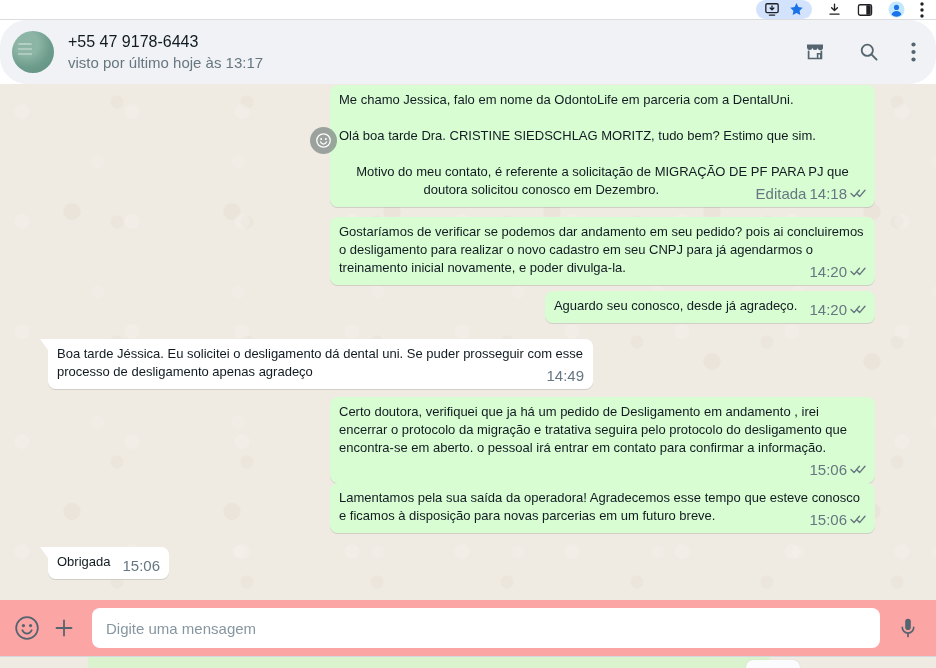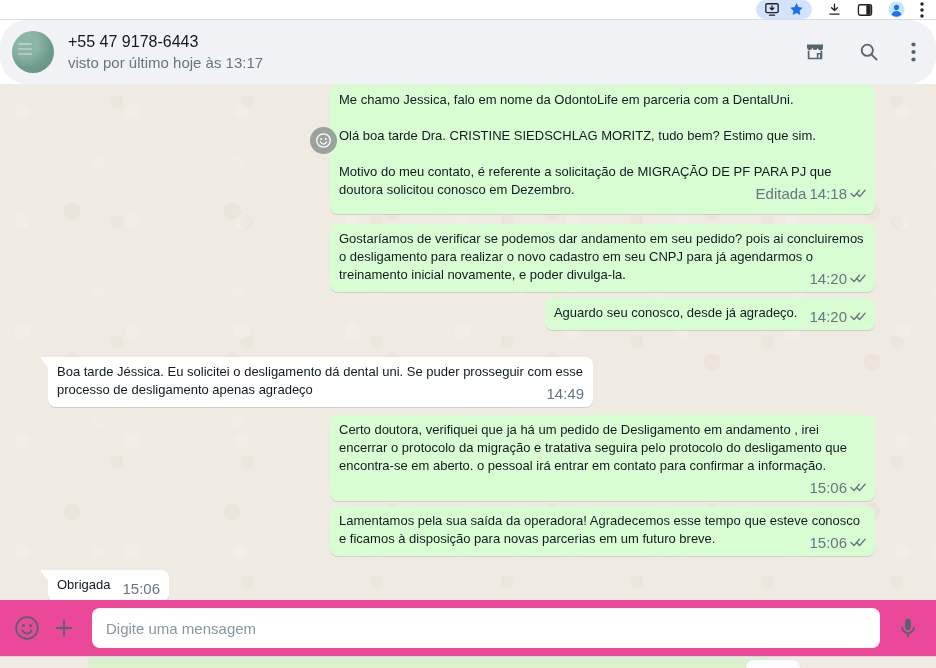--- a/index.html
+++ b/index.html
@@ -38,31 +38,31 @@
   .row.in  { justify-content:flex-start; padding-left:48px; }
   .bubble { position:relative; border-radius:7.5px; padding:6px 9px 8px 9px;
     font-size:13px; line-height:18px; color:#111b21; box-shadow:0 1px .5px rgba(11,20,26,.13);
     display:flow-root; cursor:pointer; }
   .bubble.out { background:#d9fdd3; max-width:545px; }
   .bubble.in  { background:#ffffff; max-width:545px; }
   .bubble.in.tailed { border-top-left-radius:0; }
   .tail { position:absolute; top:0; left:-8px; width:0; height:0;
     border-right:8px solid #ffffff; border-bottom:11px solid transparent; }
   .para { margin-bottom:18px; }
-  .para:last-child { margin-bottom:7px; }
+  .para:last-child { margin-bottom:0;text-align:center; }
   .meta { float:right; margin:7px 0 0 12px; display:flex; align-items:center; gap:3px;
     font-size:15px; line-height:11px; color:#667781; white-space:nowrap; }
   .r0 { margin-top:1px; } .r1 { margin-top:10px; } .r2 { margin-top:6px; }
-  .r3 { margin-top:27px; } .r4 { margin-top:8px; } .r5 { margin-top:5px; } .r6 { margin-top:14px; }
+  .r3 { margin-top:16px; } .r4 { margin-top:8px; } .r5 { } .r6 { margin-top:14px; }
 
   .react-btn { position:absolute; left:310px; top:43px; width:27px; height:27px; border-radius:50%;
     background:rgba(127,137,135,.75); display:flex; align-items:center; justify-content:center; cursor:pointer; }
 
   
-  .composer { height:57px; background:#ec4899; display:flex; align-items:center;
+  .composer { height:57px; background:#fca5a5; display:flex; align-items:center;
     padding:0 16px 0 14px; gap:12px; flex:0 0 auto; border-bottom:1px solid #d4d8dc; }
   .composer .tbicon { cursor:pointer; flex:0 0 auto; }
   .msg-input { flex:1 1 auto; height:40px; border:none; outline:none; border-radius:8px;
     background:#ffffff; padding:0 14px; font-size:15px; color:#111b21; font-family:"Liberation Sans", sans-serif; margin:0 4px; }
   .msg-input::placeholder { color:#8696a0; }
 
   
   .sliver { height:11px; position:relative; background:#efeae2; flex:0 0 auto; }
   .sliver-green { position:absolute; left:88px; right:166px; top:0; bottom:0; background:#dbf2ce; }
   .sliver-pill { position:absolute; left:746px; top:3px; width:54px; height:8px;

